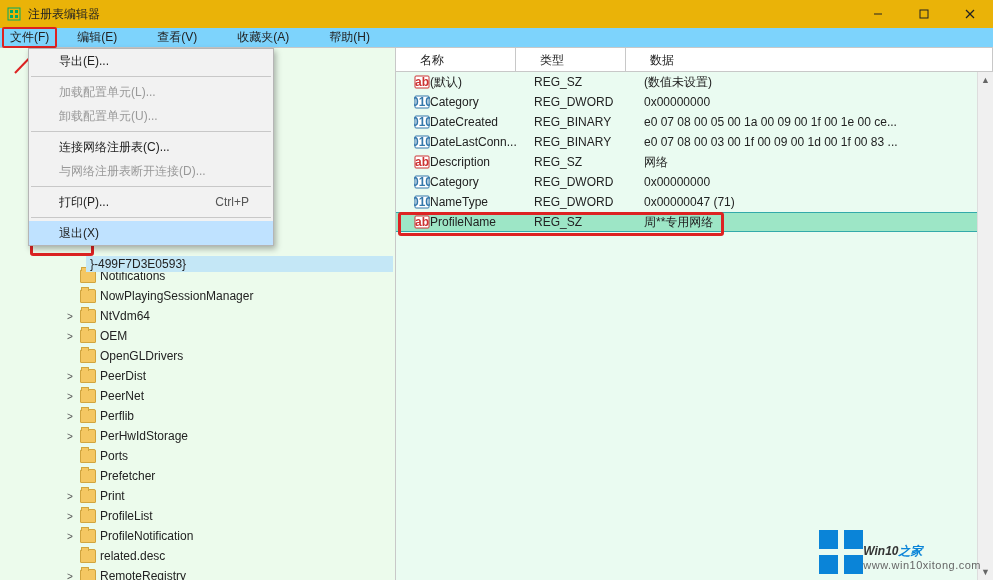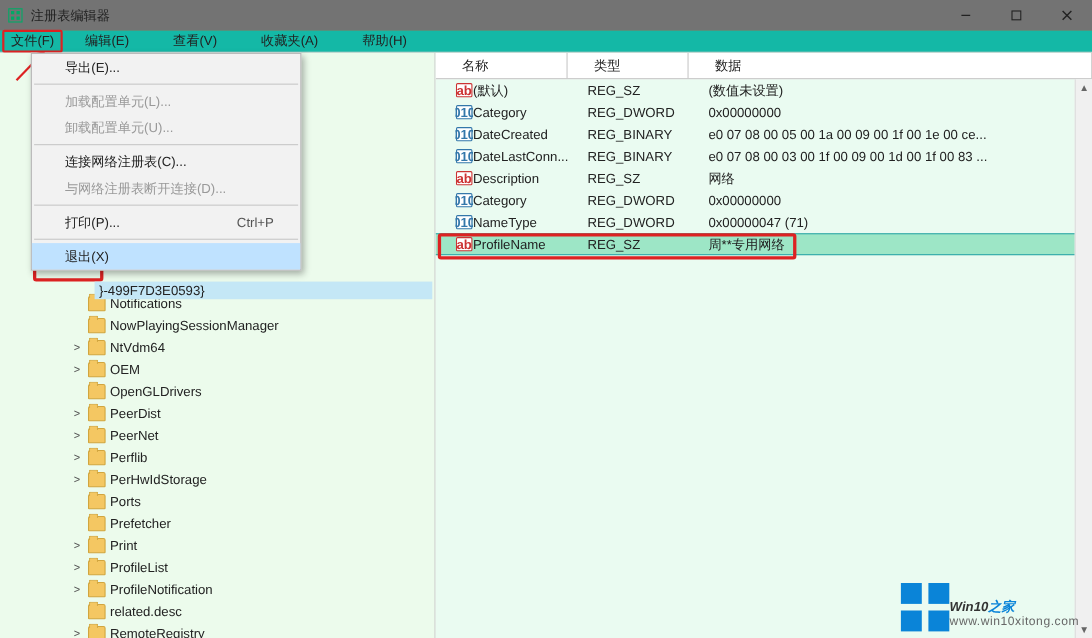--- a/index.html
+++ b/index.html
@@ -1,22 +1,22 @@
 <!DOCTYPE html>
 <html><head>
 <meta charset="utf-8">
 <style>
 * { box-sizing: border-box; font-family: "Microsoft YaHei", "Segoe UI", sans-serif; font-size: 12px; }
 body { margin: 0; width: 993px; height: 580px; background: #2ae281; position: relative; overflow: hidden; }
-.titlebar { height: 28px; background: #737373; display: flex; align-items: center; padding-left: 6px; color: #222; }
+.titlebar { height: 28px; background: #eab308; display: flex; align-items: center; padding-left: 6px; color: #222; }
 .titlebar .icon { width: 16px; height: 16px; margin-right: 6px; display: inline-flex; align-items: center; justify-content: center; }
 .titlebar .title { flex: 1; }
 .winbtns { display: flex; }
 .winbtn { width: 46px; height: 28px; display: flex; align-items: center; justify-content: center; color: #222; }
-.menubar { height: 20px; background: #14b8a6; display: flex; align-items: center; padding: 0 2px; border-bottom: 1px solid #c8c8c8; }
+.menubar { height: 20px; background: #7dd3fc; display: flex; align-items: center; padding: 0 2px; border-bottom: 1px solid #c8c8c8; }
 .menubar .mitem { padding: 1px 20px; color: #222; }
 .menubar .mitem.first { border: 2px solid #d22; border-radius: 2px; padding: 0 6px; }
 .content { position: absolute; top: 48px; left: 0; right: 0; bottom: 0; background: #fff; display: flex; }
 .leftpane { width: 396px; background: #ecfbec; border-right: 1px solid #c8c8c8; overflow: hidden; position: relative; }
 .rightpane { flex: 1; background: #eafbf1; overflow: hidden; position: relative; }
 .colhead { display: flex; height: 24px; background: #fff; border-bottom: 1px solid #c8c8c8; }
 .colhead .col { padding: 4px 24px; border-right: 1px solid #c8c8c8; color: #222; }
 .col-name { width: 120px; }
 .col-type { width: 110px; }
 .col-data { flex: 1; }

